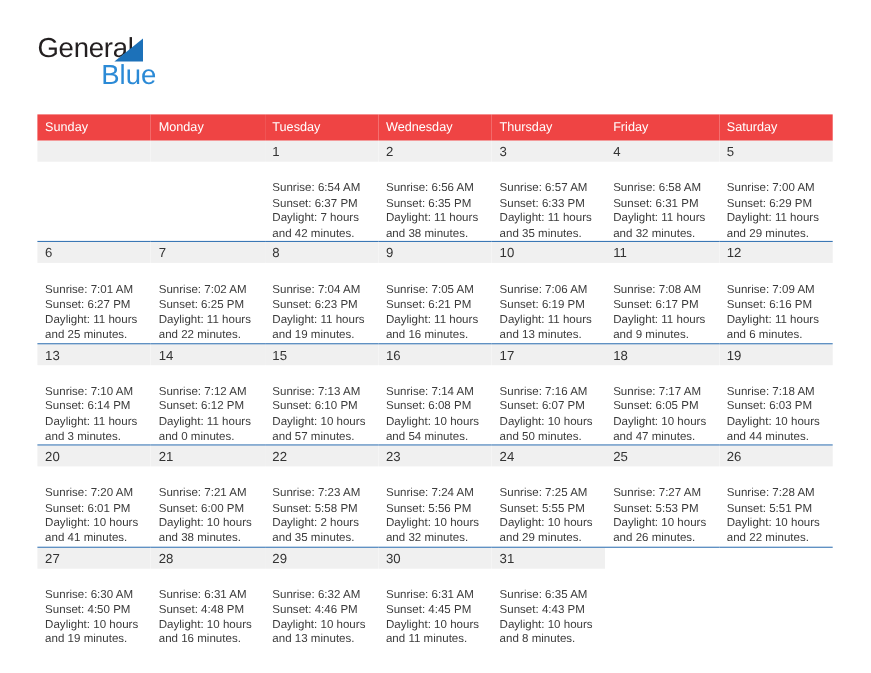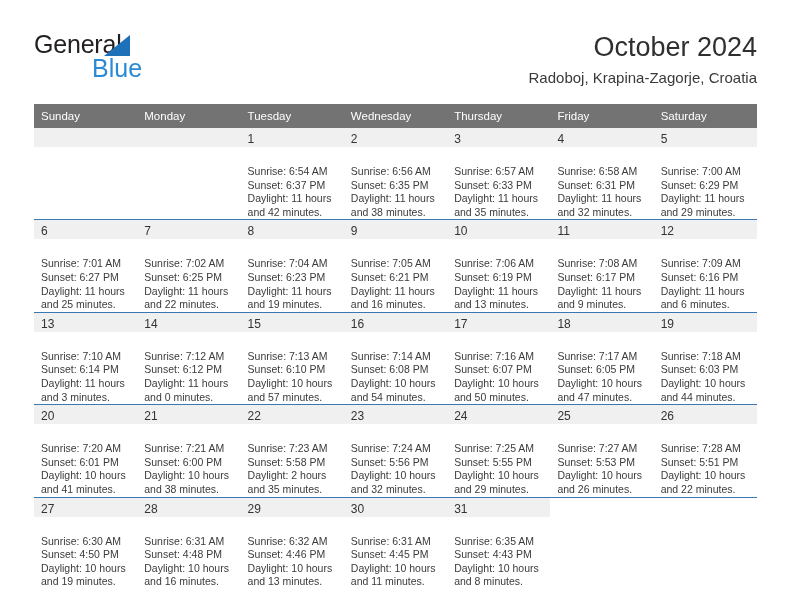--- a/index.html
+++ b/index.html
@@ -93,21 +93,21 @@
   
   .calendar {
     position: absolute;
     left: 34px;
     top: 104px;
     width: 723px;
     border-collapse: collapse;
     table-layout: fixed;
   }
   .calendar th {
-    background: #737373;
+    background: #ef4444;
     color: #ffffff;
     font-weight: normal;
     font-size: 11.5px;
     text-align: left;
     padding: 5px 0 5px 7px;
     line-height: 14px;
     border: 0;
   }
   .calendar td {
     vertical-align: top;
@@ -162,24 +162,20 @@
 <div class="page">
 
   <div class="header">
 
     <div class="logo">
       <span class="logo-general">General</span>
       <span class="logo-tri"></span>
       <span class="logo-blue">Blue</span>
     </div>
 
-    <div class="title-block">
-      <h1 class="cal-title">October 2024</h1>
-      <div class="cal-subtitle">Radoboj, Krapina-Zagorje, Croatia</div>
-    </div>
 
   </div>
 
   <table class="calendar">
     <thead>
       <tr>
         <th>Sunday</th>
         <th>Monday</th>
         <th>Tuesday</th>
         <th>Wednesday</th>
@@ -199,21 +195,21 @@
             <div class="daycell empty">
               <div class="daynum-band"><span class="daynum"></span></div>
             </div>
           </td>
           <td>
             <div class="daycell">
               <div class="daynum-band"><span class="daynum">1</span></div>
               <div class="info">
                 <div>Sunrise: 6:54 AM</div>
                 <div>Sunset: 6:37 PM</div>
-                <div class="daylight">Daylight: 11 hours and 42 minutes.</div>
+                <div class="daylight">Daylight: 7 hours and 42 minutes.</div>
               </div>
             </div>
           </td>
           <td>
             <div class="daycell">
               <div class="daynum-band"><span class="daynum">2</span></div>
               <div class="info">
                 <div>Sunrise: 6:56 AM</div>
                 <div>Sunset: 6:35 PM</div>
                 <div class="daylight">Daylight: 11 hours and 38 minutes.</div>

